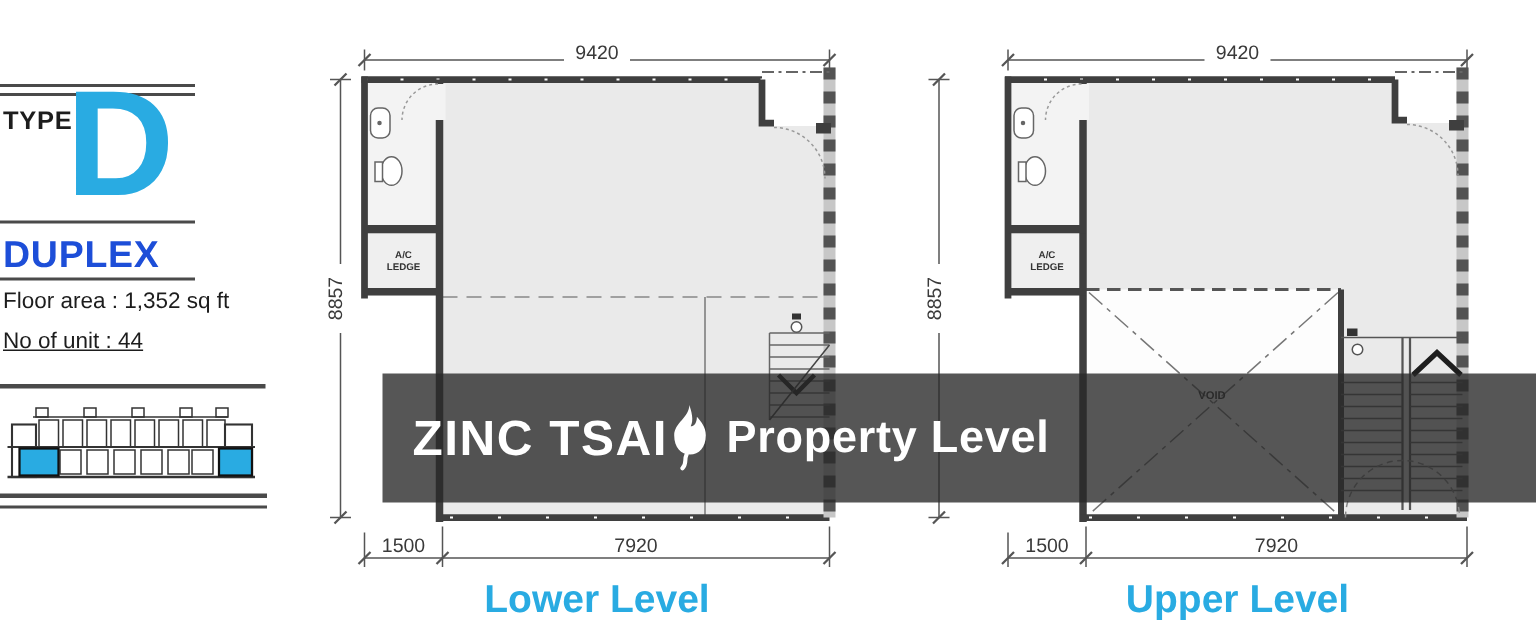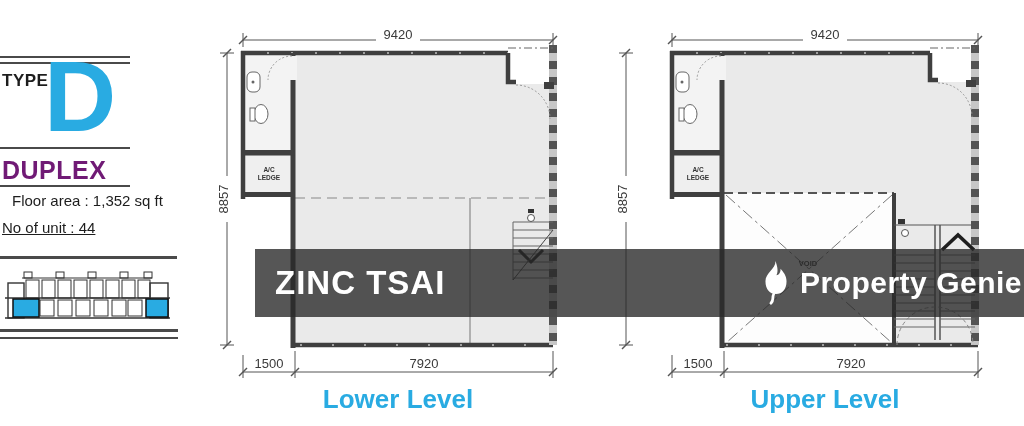--- a/index.html
+++ b/index.html
@@ -3,26 +3,26 @@
 <meta charset="utf-8">
 <style>
   html,body{margin:0;padding:0;background:#fff;}
   body{width:1024px;height:426px;position:relative;overflow:hidden;
        font-family:"Liberation Sans",sans-serif;color:#222;}
   .abs{position:absolute;}
   .hline{position:absolute;background:#4a4a4a;}
   
   .type-label{left:2px;top:71px;font-size:17px;font-weight:bold;letter-spacing:.5px;color:#1d1d1d;}
   .type-letter{left:44px;top:50px;font-size:100px;line-height:92px;font-weight:bold;color:#29ABE2;}
-  .unit-type{left:2px;top:156px;font-size:25px;font-weight:bold;letter-spacing:.5px;color:#701a75;}
-  .floor-area{left:12px;top:192px;font-size:15px;color:#1d1d1d;text-align:right;}
+  .unit-type{left:2px;top:156px;font-size:25px;font-weight:bold;letter-spacing:.5px;color:#1d4ed8;}
+  .floor-area{left:2px;top:192px;font-size:15px;color:#1d1d1d;text-align:right;}
   .unit-count{left:2px;top:219px;font-size:15px;color:#1d1d1d;text-decoration:underline;}
   
-  .band{left:255px;top:249px;width:769px;height:68px;background:rgba(40,40,40,0.79);
-        display:flex;align-items:center;justify-content:space-between;z-index:5;gap:12px;}
+  .band{left:255px;top:249px;width:769px;height:86px;background:rgba(40,40,40,0.79);
+        display:flex;align-items:center;z-index:5;}
   .band-listing{margin-left:20px;font-size:33px;font-weight:bold;color:#fff;letter-spacing:1px;white-space:nowrap;}
   .band-brand{display:flex;align-items:center;gap:9px;margin-right:2px;}
   .band-brand-text{font-size:30px;font-weight:bold;color:#fff;letter-spacing:.5px;white-space:nowrap;}
   svg text{font-family:"Liberation Sans",sans-serif;}
 </style>
 </head>
 <body>
 
 <div class="abs" style="left:0;top:0;width:200px;height:360px;">
   <div class="hline" style="left:0;top:56px;width:130px;height:2px;"></div>
@@ -290,15 +290,15 @@
   <text x="825" y="408" font-size="26" font-weight="bold" fill="#29ABE2" text-anchor="middle">Upper Level</text>
 </svg>
 
 <div class="abs band">
   <div class="band-listing">ZINC TSAI</div>
   <div class="band-brand">
     <svg width="30" height="44" viewBox="0 0 31 48">
       <path fill="#fff" d="M15,0 C15,9 4,13 4,22 C4,31 9,36 15.5,36 C22,36 27,31 27,22 C27,16 23.5,12 20.5,8.5 C20.5,13 18.5,15.5 16,15.5 C18.5,11 16.5,4.5 15,0 Z"></path>
       <path fill="none" stroke="#fff" stroke-width="3" stroke-linecap="round" d="M13,36 C11,40 13.5,42.5 10,46"></path>
     </svg>
-    <div class="band-brand-text">Property Genie</div>
+    <div class="band-brand-text">Property Level</div>
   </div>
 </div>
 
 </body></html>

